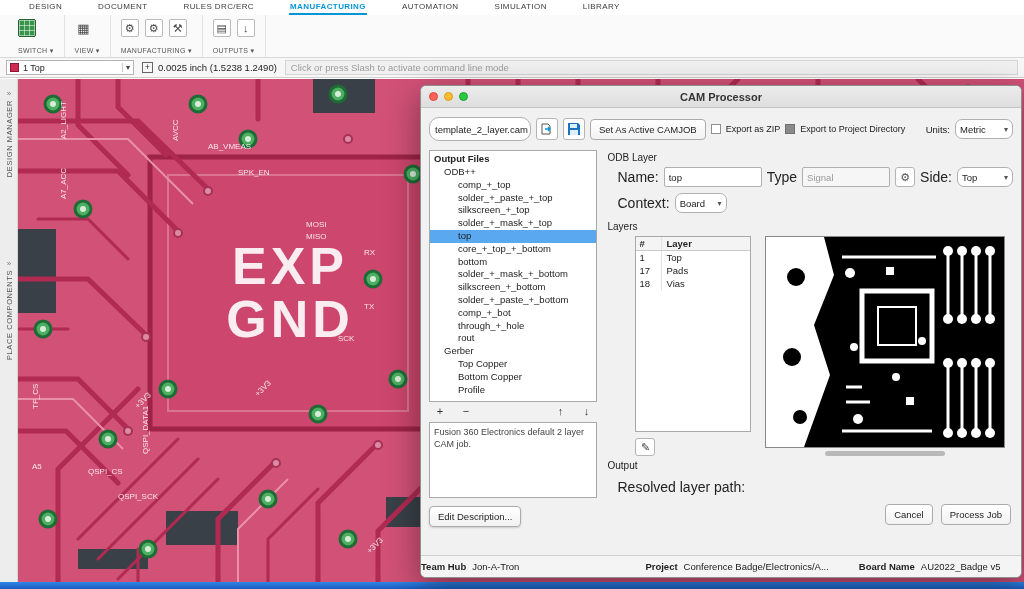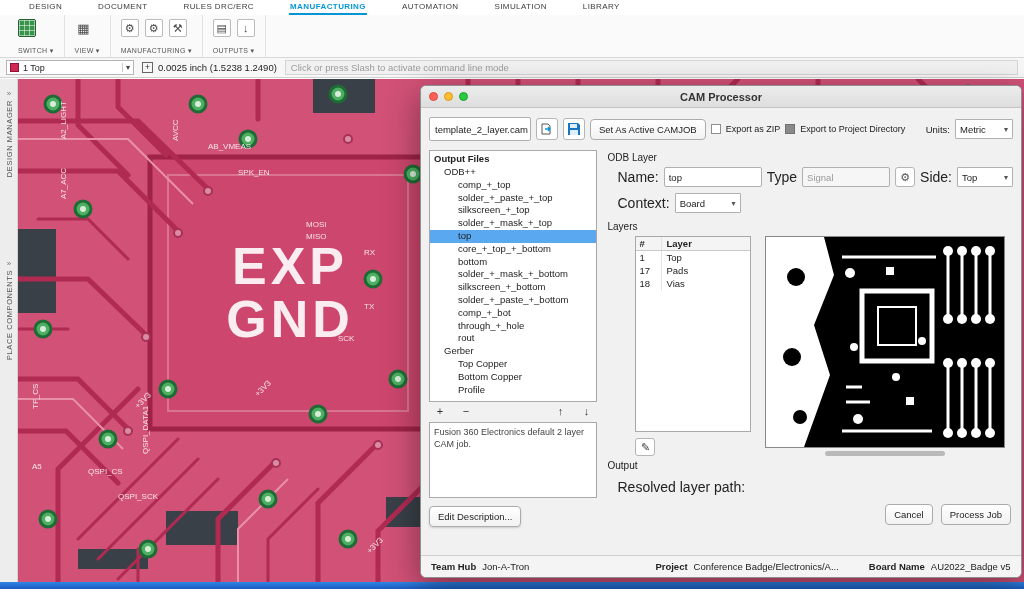--- a/index.html
+++ b/index.html
@@ -44,28 +44,28 @@
   .dialog { position:absolute; left:420px; top:6px; width:602px; height:493px; background:#f1f1f1; border:1px solid #8f8f8f; border-radius:6px; box-shadow:0 10px 34px rgba(0,0,0,.4); z-index:10; display:flex; flex-direction:column; overflow:hidden; }
   .titlebar { height:22px; background:linear-gradient(#ececec,#dedede); border-bottom:1px solid #c4c4c4; position:relative; display:flex; align-items:center; justify-content:center; }
   .lights { position:absolute; left:8px; top:0; bottom:0; display:flex; align-items:center; gap:6px; }
   .light { width:9px; height:9px; border-radius:50%; }
   .light.red{ background:#ff5f57; border:1px solid #d94a43;} .light.yellow{ background:#febc2e; border:1px solid #d49c22;} .light.green{ background:#28c840; border:1px solid #1da32f;}
   .dlg-title { font-size:11px; font-weight:bold; color:#333; }
 
   .dlg-body { flex:1; position:relative; padding:8px; font-size:10px; color:#222; }
 
   .row1 { display:flex; align-items:center; gap:5px; height:26px; margin-bottom:8px; }
-  .filebox { width:102px; height:24px; background:#fff; border:1px solid #b0b0b0; border-radius:2px; display:flex; align-items:center; padding:0 5px; font-size:9.5px; white-space:nowrap; overflow:hidden; }
+  .filebox { width:102px; height:24px; background:#fff; border:1px solid #b0b0b0; border-radius:10px; display:flex; align-items:center; padding:0 5px; font-size:9.5px; white-space:nowrap; overflow:hidden; }
   .iconbtn { width:22px; height:22px; background:#fff; border:1px solid #b5b5b5; border-radius:3px; display:flex; align-items:center; justify-content:center; }
   .btn { background:linear-gradient(#fff,#f2f2f2); border:1px solid #ababab; border-radius:4px; padding:4px 8px; font-size:9.5px; color:#222; white-space:nowrap; }
   .cb { width:10px; height:10px; border:1px solid #8f8f8f; background:#fff; flex:none; }
   .cb.filled { background:#8a8a8a; border-color:#6f6f6f; }
   .cb-label { font-size:9px; white-space:nowrap; }
   .units-label { font-size:9.5px; margin-left:auto; white-space:nowrap; }
-  .select { height:20px; background:#fff; border:1px solid #b0b0b0; border-radius:1px; display:flex; align-items:center; justify-content:space-between; gap:4px; padding:0 4px; font-size:9.5px; white-space:nowrap; }
+  .select { height:20px; background:#fff; border:1px solid #b0b0b0; border-radius:7px; display:flex; align-items:center; justify-content:space-between; gap:4px; padding:0 4px; font-size:9.5px; white-space:nowrap; }
   .select .sc { font-size:8px; color:#555; }
 
   .cols { display:flex; gap:10px; }
   .leftcol { width:174px; display:flex; flex-direction:column; }
   .filespanel { background:#fff; border:1px solid #a8a8a8; height:252px; overflow:hidden; }
   .filespanel-h { font-size:9.5px; font-weight:bold; padding:2px 4px; }
   .tree-row { font-size:9.5px; height:12.8px; line-height:12.8px; padding-left:14px; white-space:nowrap; color:#222; }
   .tree-row.lvl1 { padding-left:28px; }
   .tree-row.sel { background:#5aa9f0; }
   .plusminus { display:flex; align-items:center; justify-content:space-between; padding:3px 4px; }
@@ -90,21 +90,21 @@
   .ltable .c1 { width:26px; padding:1px 3px; border-right:1px solid #e2e2e2; }
   .ltable .c2 { flex:1; padding:1px 4px; }
   .pencil { margin-top:6px; width:20px; height:18px; border:1px solid #b5b5b5; background:#fff; border-radius:3px; display:flex; align-items:center; justify-content:center; font-size:11px; color:#444; }
   .preview { width:240px; height:212px; background:#000; border:1px solid #888; position:relative; }
   .hscroll { width:120px; height:5px; border-radius:3px; background:#b9b9b9; margin:3px auto 0 auto; }
 
   .outrow { display:flex; align-items:center; gap:6px; margin-top:4px; }
   .outpath { flex:1; }
 
   .dlg-actions { position:absolute; right:10px; bottom:30px; display:flex; gap:8px; }
-  .dlg-footer { height:22px; background:#f4f4f4; border-top:1px solid #cfcfcf; display:flex; align-items:center; gap:6px; padding:0 10px; font-size:9.5px; color:#222; }
+  .dlg-footer { height:22px; background:#f4f4f4; border-top:1px solid #cfcfcf; display:flex; align-items:center; gap:6px; padding:0 0; font-size:9.5px; color:#222; }
   .f-label { font-weight:bold; white-space:nowrap; }
   .f-val { white-space:nowrap; overflow:hidden; }
   .f-gap1 { margin-left:120px; } .f-gap2 { margin-left:24px; }
 
   svg text { font-family:"Liberation Sans",sans-serif; }
 </style>
 </head>
 <body>
 
 <div class="menubar">
@@ -395,21 +395,21 @@
             <input class="input disabled" style="width: 88px;" value="Signal">
             <span class="gearbtn">⚙</span>
             <span class="lbl">Side:</span>
             <div class="select" style="width:56px;">
               <span>Top</span>
               <span class="sc">▾</span>
             </div>
           </div>
           <div class="formrow" style="margin-left:10px;">
             <span class="lbl">Context:</span>
-            <div class="select" style="width:66px;text-align:center;">
+            <div class="select" style="width:52px;text-align:center;">
               <span>Board</span>
               <span class="sc">▾</span>
             </div>
           </div>
 
           <div class="sec-h">Layers</div>
           <div class="layers-area">
             <div class="layers-left">
               <div class="ltable">
                 <div class="thead">

